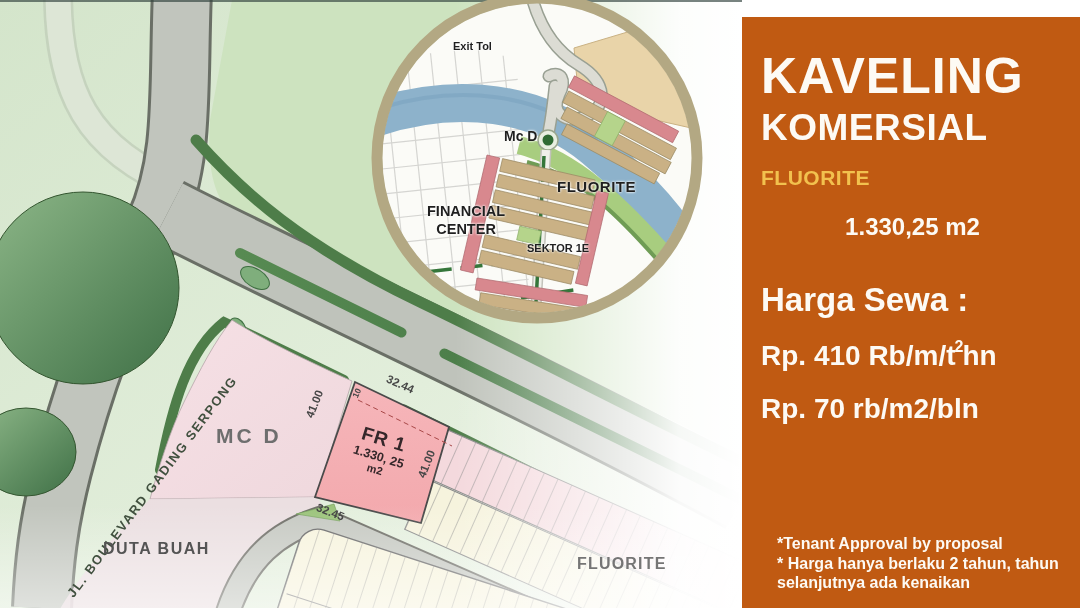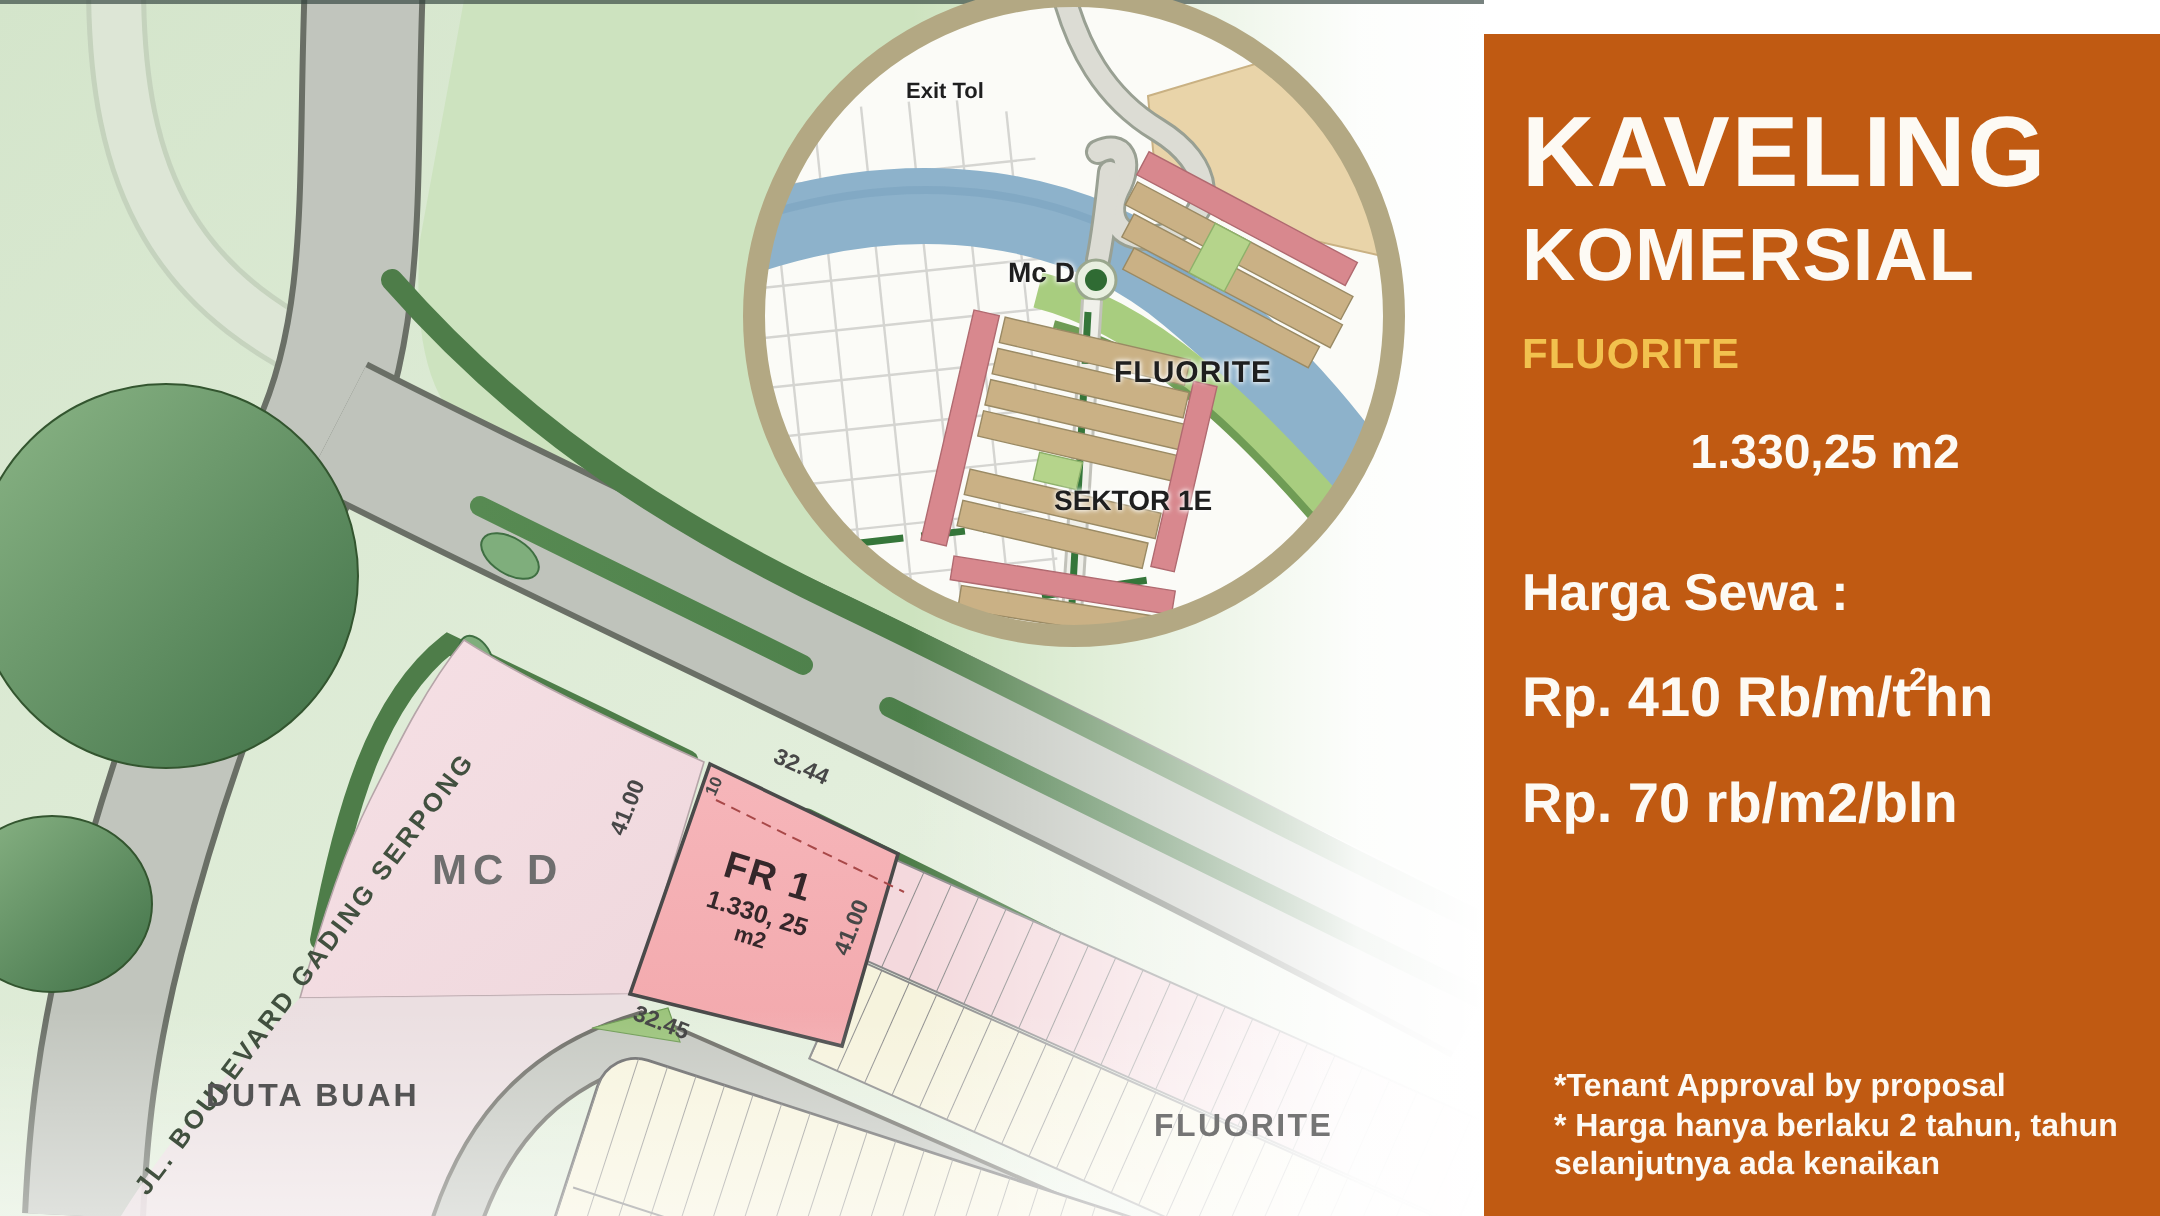--- a/index.html
+++ b/index.html
@@ -35,34 +35,34 @@
   .meas-notch{left:352px;top:388px;transform:rotate(-66deg);font-size:8.5px;}
   .map-edge{position:absolute;left:0;top:0;width:742px;height:2px;background:#2f403c;opacity:.65;}
   
   .inset{position:absolute;left:369px;top:-10px;width:336px;height:336px;}
   .inset-label{position:absolute;color:#1f1f1f;font-weight:800;white-space:pre-line;
     text-shadow:0 0 3px #ffffff,0 0 2px #ffffff;}
   .il-exit{left:84px;top:50px;font-size:11px;}
   .il-mcd{left:135px;top:138px;font-size:14px;}
   .il-fluorite{left:188px;top:188px;font-size:15px;letter-spacing:.5px;}
   .il-fincenter{left:58px;top:212px;font-size:14.5px;text-align:center;line-height:1.25;}
-  .il-sektor{left:158px;top:252px;font-size:14px;}
+  .il-sektor{left:158px;top:252px;font-size:11px;}
   
   .panel{
     position:absolute;left:742px;top:0;width:338px;height:608px;
     background:var(--panel-bg,#c05a12);color:var(--text-light,#fdfaf4);
     padding:34px 16px 0 19px;
     margin-top:17px;
   }
   .p-title1{font-size:50px;font-weight:800;letter-spacing:1px;line-height:1.0;}
   .p-title2{font-size:37px;font-weight:800;letter-spacing:.5px;line-height:1.1;margin-top:7px;}
   .p-sub1{font-size:21px;font-weight:800;color:var(--gold,#f2c14e);margin-top:17px;letter-spacing:.5px;}
   .p-sub2{font-size:17.5px;font-weight:800;color:var(--gold,#f2c14e);margin-top:7px;letter-spacing:.5px;}
   .p-area{font-size:24px;font-weight:800;margin-top:23px;text-align:center;}
-  .p-harga{font-size:26px;font-weight:800;margin-top:40px;}
+  .p-harga{font-size:33px;font-weight:800;margin-top:40px;}
   .p-price{font-size:28px;font-weight:800;margin-top:21px;white-space:nowrap;}
   .p-price .sup{font-size:16px;font-weight:800;position:relative;top:-13px;margin:0 -1px;}
   .p-notes{position:absolute;left:35px;top:517px;width:302px;
     font-size:16px;font-weight:700;line-height:1.2;}
   .p-note{margin:0 0 1px 0;}
 </style>
 </head>
 <body>
 
 <div class="stage">
@@ -250,20 +250,22 @@
           <rect x="12" y="28" width="106" height="12" fill="#cab185"></rect>
         </g>
       </g>
 
       <circle cx="168" cy="168" r="160" fill="none" stroke="#b3a883" stroke-width="11"></circle>
       <circle cx="168" cy="168" r="165.5" fill="none" stroke="#a3987а" stroke-width="0"></circle>
     </svg>
     <div class="inset-label il-exit">Exit Tol</div>
     <div class="inset-label il-mcd">Mc D</div>
     <div class="inset-label il-fluorite">FLUORITE</div>
+    <div class="inset-label il-fincenter">FINANCIAL
+CENTER</div>
     <div class="inset-label il-sektor">SEKTOR 1E</div>
   </div>
 
   <div class="panel">
     <div class="p-title1">KAVELING</div>
     <div class="p-title2">KOMERSIAL</div>
     <div class="p-sub1">FLUORITE</div>
     <div class="p-area">1.330,25 m2</div>
     <div class="p-harga">Harga Sewa :</div>
     <div class="p-price"><span>Rp. 410 Rb/m/t</span><span class="sup">2</span><span>hn</span></div>

